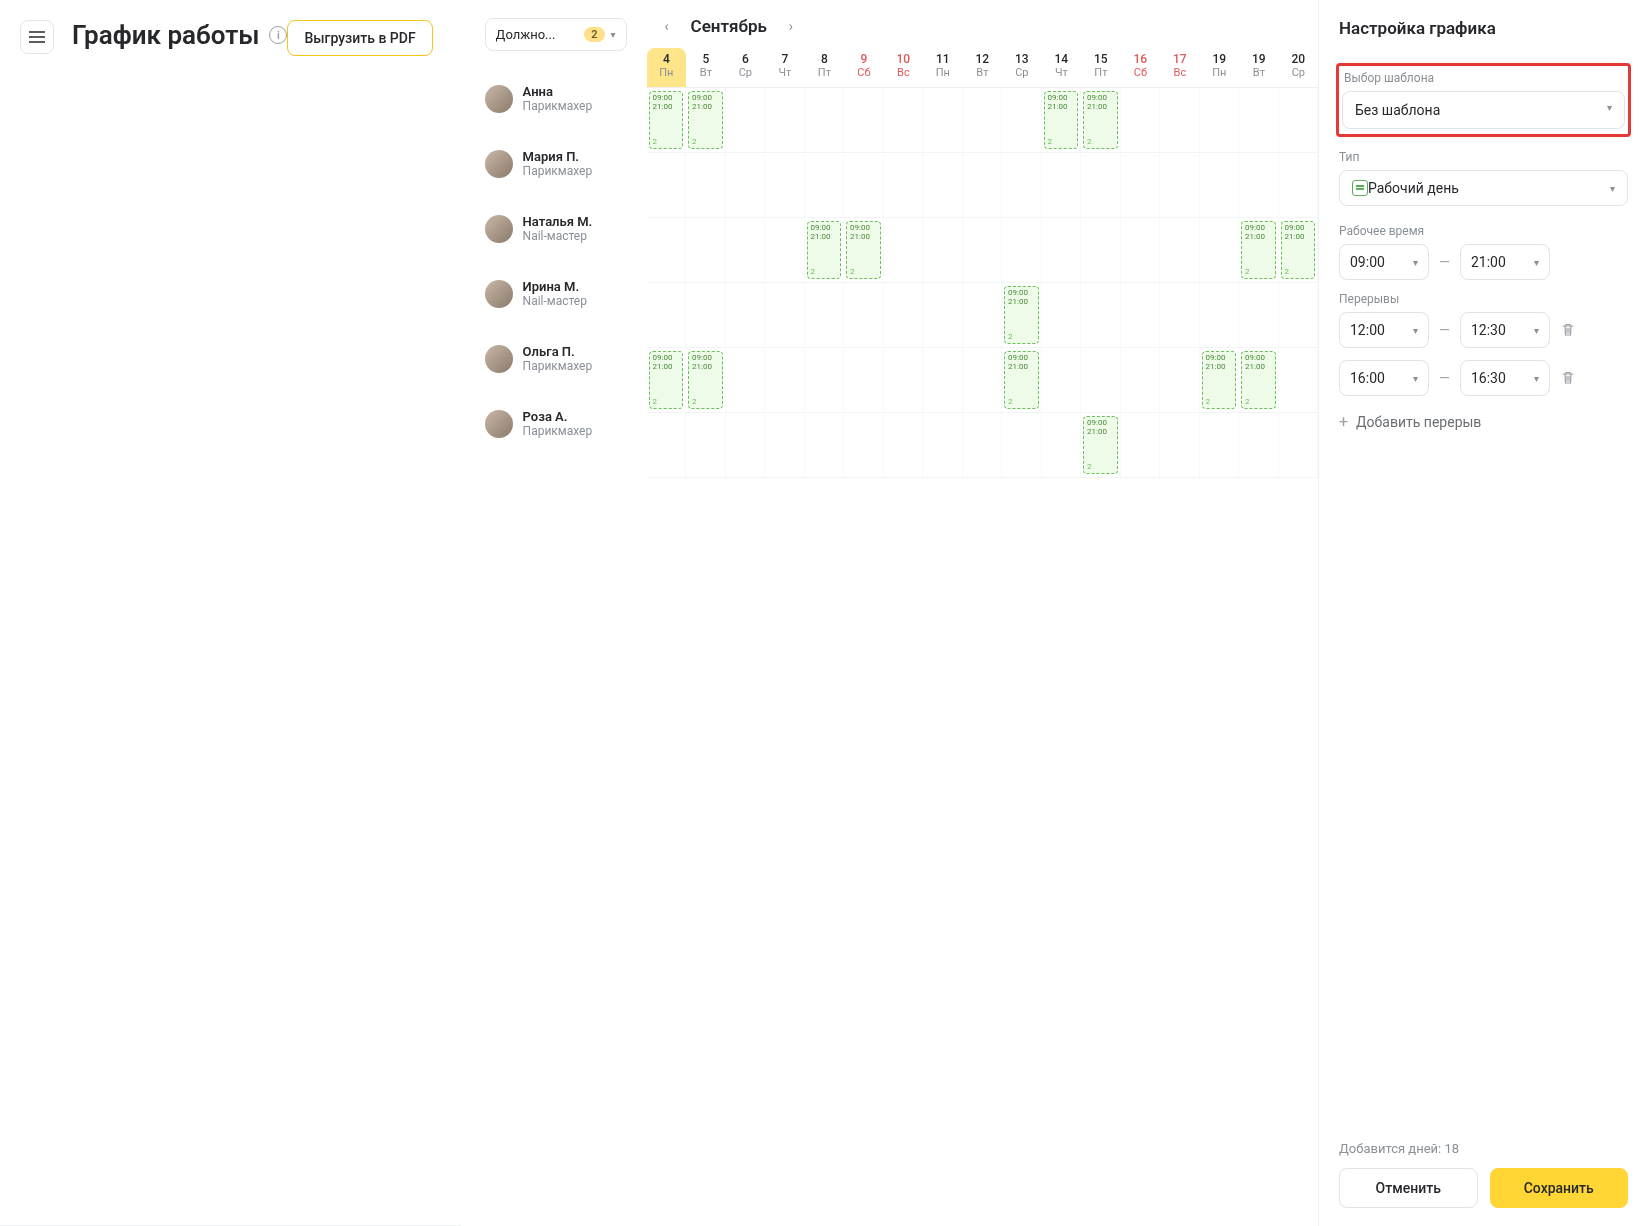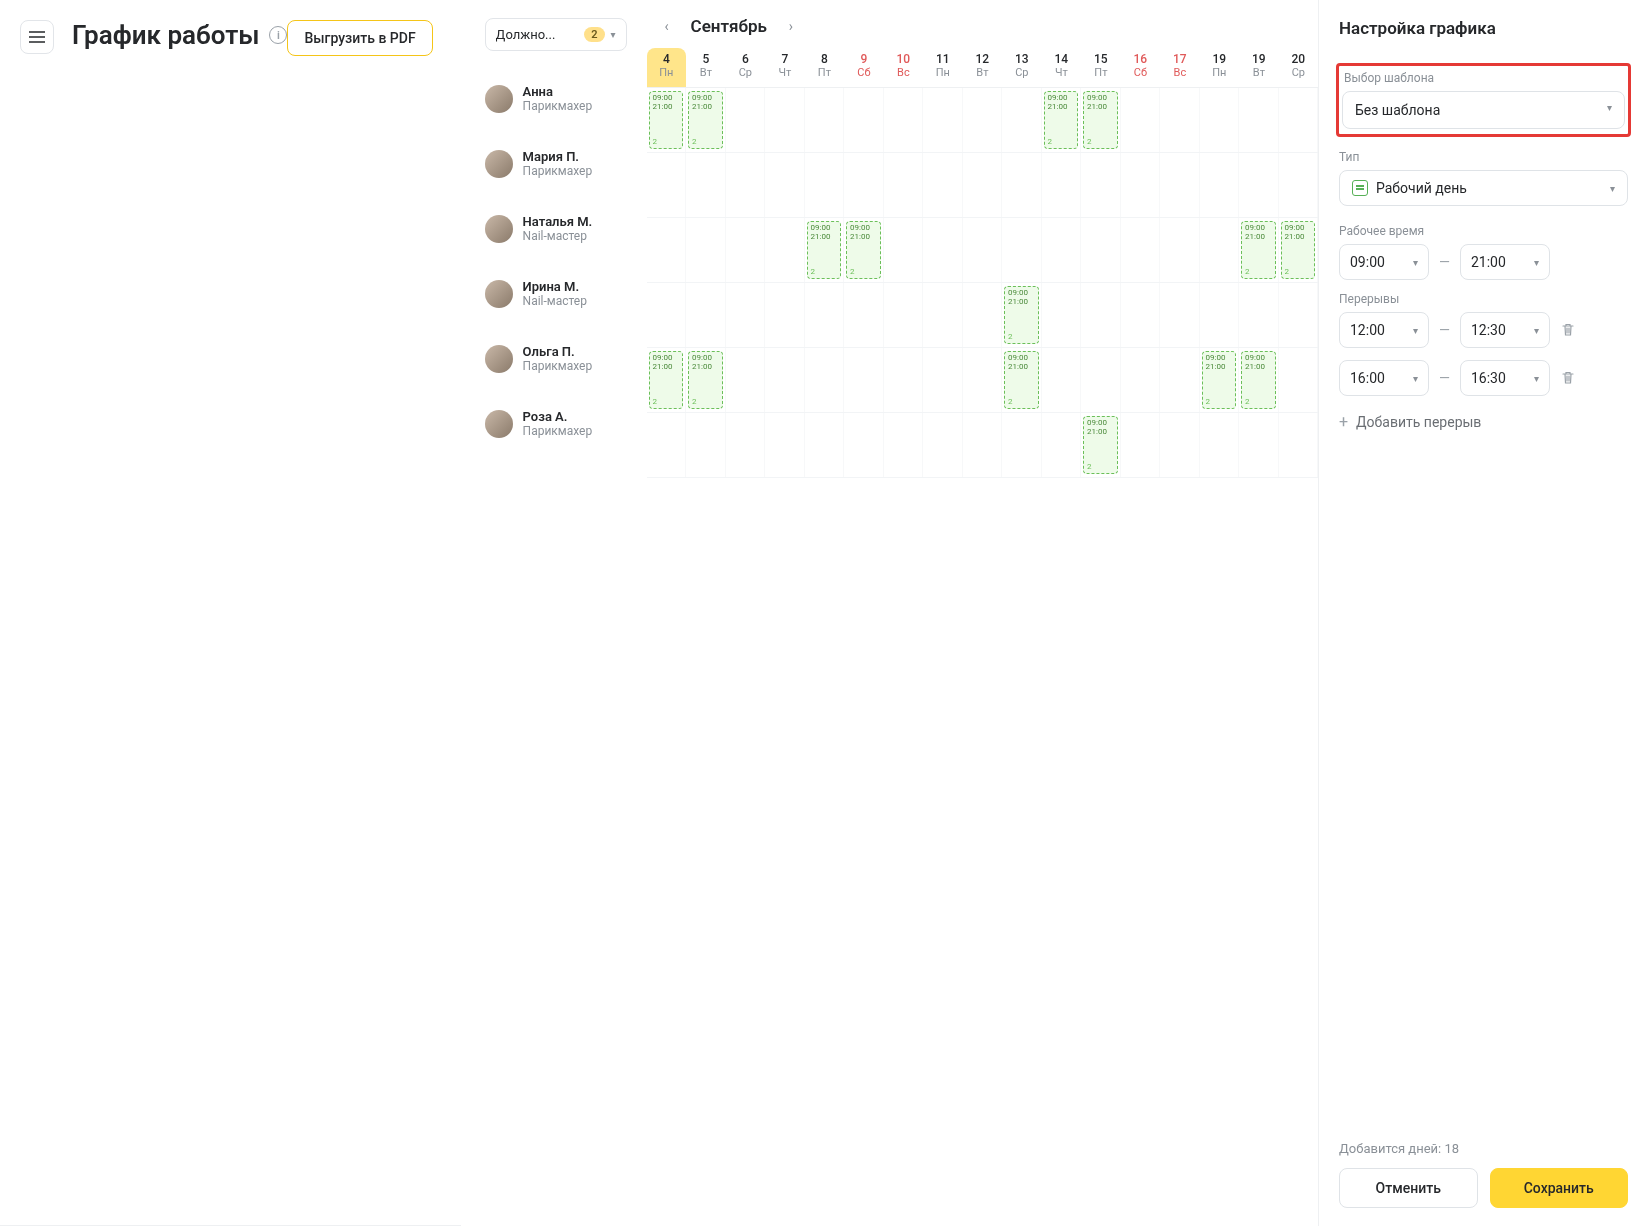--- a/index.html
+++ b/index.html
@@ -41,21 +41,21 @@
 .shift{position:absolute;top:3px;bottom:3px;left:2px;right:2px;border:1px dashed #6bbf59;background:#eefbe9;border-radius:4px;padding:2px 3px;font-size:8px;color:#4a8a3a;cursor:pointer}
 .shift .t{display:block;line-height:1.1}
 .shift .b{position:absolute;bottom:2px;left:3px;font-size:8px;color:#6bbf59}
 .right{width:330px;border-left:1px solid #eef0f2;padding:18px 20px;display:flex;flex-direction:column}
 .panel-title{font-size:17px;font-weight:600;margin-bottom:28px}
 .field-lbl{font-size:12px;color:#8a9097;margin-bottom:6px}
 .sel-box{border:1px solid #dfe3e7;border-radius:8px;padding:10px 12px;display:flex;align-items:flex-start;justify-content:space-between;font-size:14px;cursor:pointer;margin-bottom:16px}
 .highlight-box{border:3px solid #e53935;margin:-3px -3px 13px;padding:3px;border-radius:4px}
 .highlight-box .field-lbl{margin-top:2px;margin-left:2px}
 .highlight-box .sel-box{margin:4px 0 2px}
-.type-box{border:1px solid #dfe3e7;border-radius:8px;padding:9px 12px;display:flex;align-items:center;gap:8px;font-size:14px;cursor:pointer;margin-bottom:18px}
+.type-box{border:1px solid #dfe3e7;border-radius:8px;padding:9px 12px;display:flex;align-items:center;font-size:14px;cursor:pointer;margin-bottom:18px}
 .type-ic{width:16px;height:16px;border:1.5px solid #57b057;border-radius:3px;position:relative}
 .type-ic::after{content:"";position:absolute;left:3px;right:3px;top:4px;height:1.5px;background:#57b057;box-shadow:0 3px 0 #57b057}
 .type-sp{flex:1}
 .time-row{display:flex;align-items:center;gap:10px;margin-bottom:12px}
 .time-sel{border:1px solid #dfe3e7;border-radius:8px;padding:9px 10px;display:flex;align-items:center;gap:8px;font-size:14px;cursor:pointer;min-width:90px;justify-content:space-between}
 .dash{color:#9aa1a8}
 .trash{width:16px;height:16px;cursor:pointer;color:#9aa1a8}
 .add-break{display:flex;align-items:center;gap:8px;font-size:14px;color:#6a6e73;cursor:pointer;margin-top:4px}
 .plus{font-size:16px;color:#9aa1a8}
 .spacer{flex:1}

